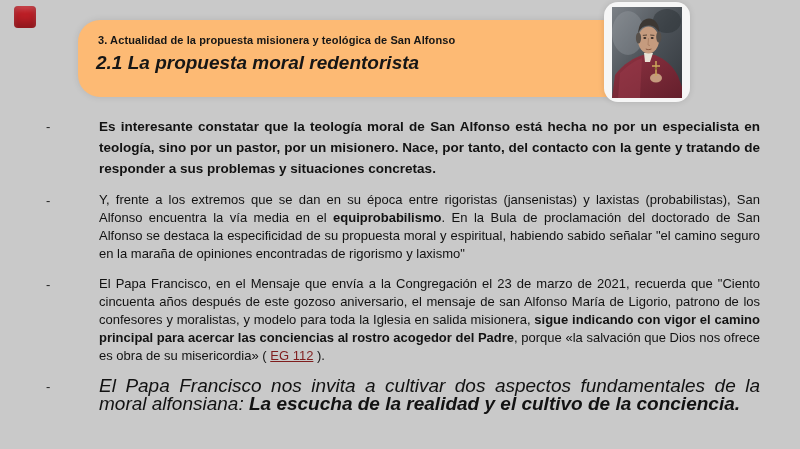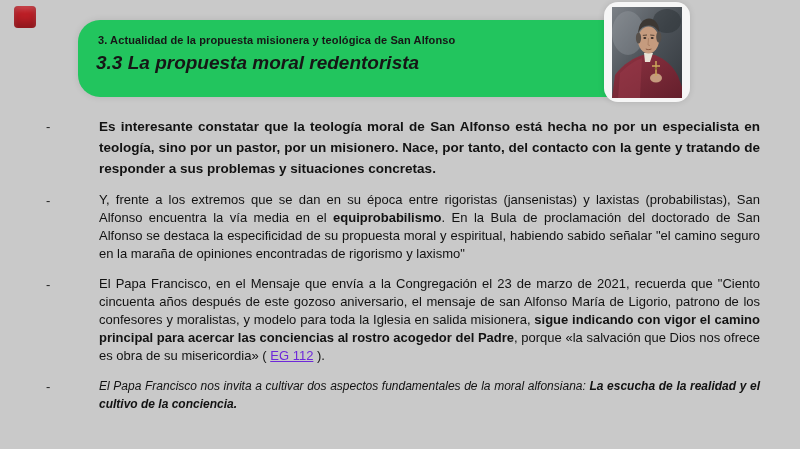--- a/index.html
+++ b/index.html
@@ -11,21 +11,21 @@
   }
   
   .logo{
     position:absolute;left:14px;top:6px;width:22px;height:22px;
     background:#bd1e26;border-radius:4px;
     box-shadow:inset 0 -6px 8px rgba(0,0,0,.25), inset 0 4px 5px rgba(255,255,255,.18);
   }
   
   .header-box{
     position:absolute;left:78px;top:20px;width:592px;height:77px;
-    background:#22c55e;border-radius:22px;
+    background:#fdba74;border-radius:22px;
     box-shadow:0 0 7px rgba(0,0,0,.10);
   }
   .kicker{
     position:absolute;left:20px;top:14px;right:80px;
     font-size:11px;font-weight:700;letter-spacing:.1px;color:#161616;
   }
   .title{
     position:absolute;left:18px;top:32px;right:60px;
     font-size:19px;font-weight:700;font-style:italic;color:#161616;
   }
@@ -48,34 +48,34 @@
   .dash{
     width:31px;flex:0 0 31px;font-size:13px;line-height:20px;color:#222;
     padding-left:2px;box-sizing:border-box;
   }
   .para{
     flex:1;font-size:13px;line-height:18px;color:#121212;
     text-align:justify;text-align-last:left;margin-left:24px;
   }
   .bullet.lead .para{font-size:13.5px;line-height:21px;font-weight:700;}
   .bullet.lead .dash{line-height:21px;}
-  .bullet.italic .para{font-style:italic;font-size:12px;}
+  .bullet.italic .para{font-style:italic;font-size:19px;}
   .para .b{font-weight:700;}
-  .para a.link{color:#6d28d9;cursor:pointer;}
+  .para a.link{color:#7f1d1d;cursor:pointer;}
 </style>
 </head>
 <body>
 
 <div class="slide">
 
   <div class="logo"></div>
 
   <div class="header-box">
     <div class="kicker">3. Actualidad de la propuesta misionera y teológica de San Alfonso</div>
-    <div class="title">3.3 La propuesta moral redentorista</div>
+    <div class="title">2.1 La propuesta moral redentorista</div>
   </div>
 
   <div class="portrait-card"></div>
   <div class="portrait">
     <svg width="70" height="91" viewBox="0 0 70 91" xmlns="http://www.w3.org/2000/svg" aria-hidden="true">
       <defs>
         <linearGradient id="bgG" x1="0" y1="0" x2="1" y2="1">
           <stop offset="0" stop-color="#7c8187"></stop>
           <stop offset="0.5" stop-color="#4c5258"></stop>
           <stop offset="1" stop-color="#33383d"></stop>

